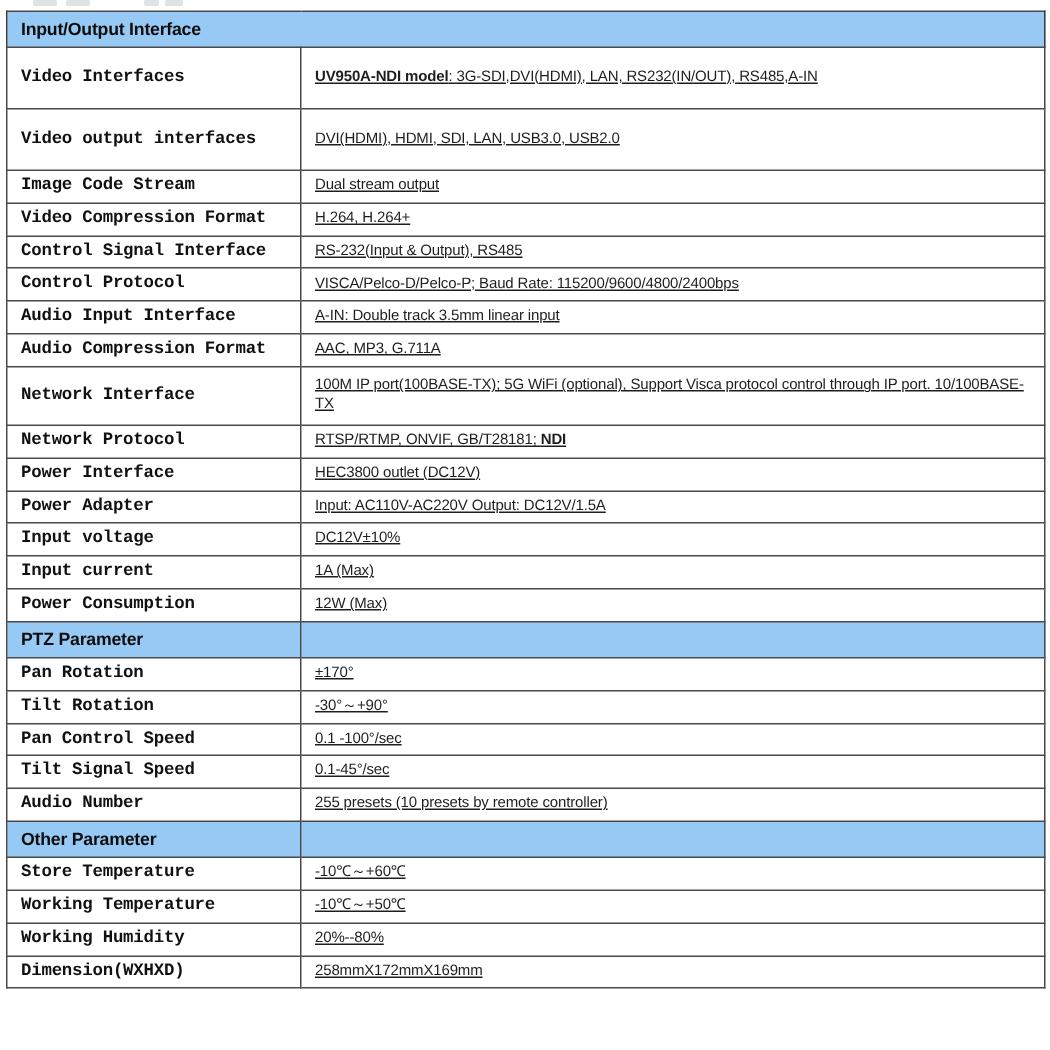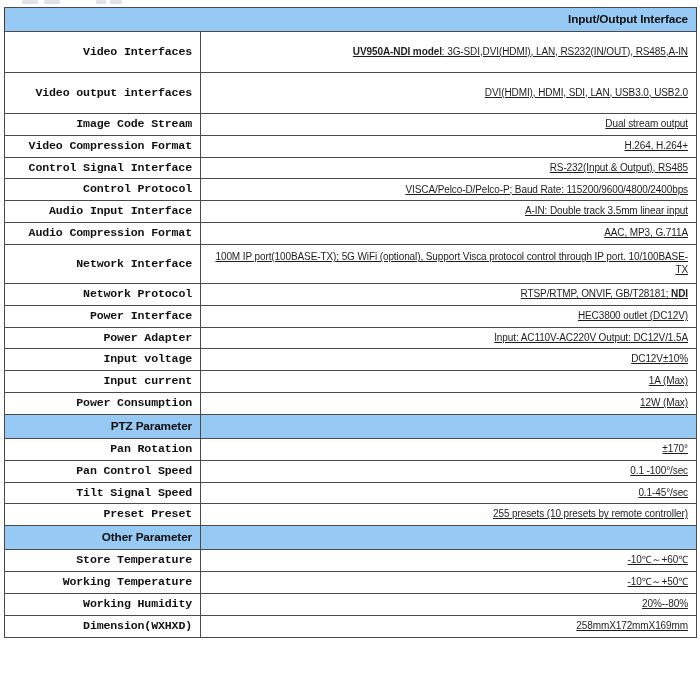--- a/index.html
+++ b/index.html
@@ -15,21 +15,20 @@
     font-family: "Liberation Sans", sans-serif;
     color: #1a1a1a;
   }
 
   #spec-wrap {
     width: 602px;
     height: 700px;
     box-sizing: border-box;
     padding: 7px 4px 0 4px;
     position: relative;
-    text-align: right;
   }
 
   table.spec {
     width: 692px;
     border-collapse: collapse;
     table-layout: fixed;
     border: 1.4px solid #3b3b3b;
   }
 
   table.spec col.c-label { width: 196px; }
@@ -197,34 +196,38 @@
       <tr class="section">
         <td>PTZ Parameter</td>
         <td></td>
       </tr>
 
       <tr>
         <td class="label">Pan Rotation</td>
         <td class="value">±170°</td>
       </tr>
 
+      <tr>
+        <td class="label">Tilt Rotation</td>
+        <td class="value">-30°～+90°</td>
+      </tr>
 
       <tr>
         <td class="label">Pan Control Speed</td>
         <td class="value">0.1 -100°/sec</td>
       </tr>
 
       <tr>
         <td class="label">Tilt Signal Speed</td>
         <td class="value">0.1-45°/sec</td>
       </tr>
 
 
       <tr>
-        <td class="label">Preset Preset</td>
+        <td class="label">Audio Number</td>
         <td class="value">255 presets (10 presets by remote controller)</td>
       </tr>
 
       <tr class="section">
         <td>Other Parameter</td>
         <td></td>
       </tr>
 
       <tr>
         <td class="label">Store Temperature</td>

